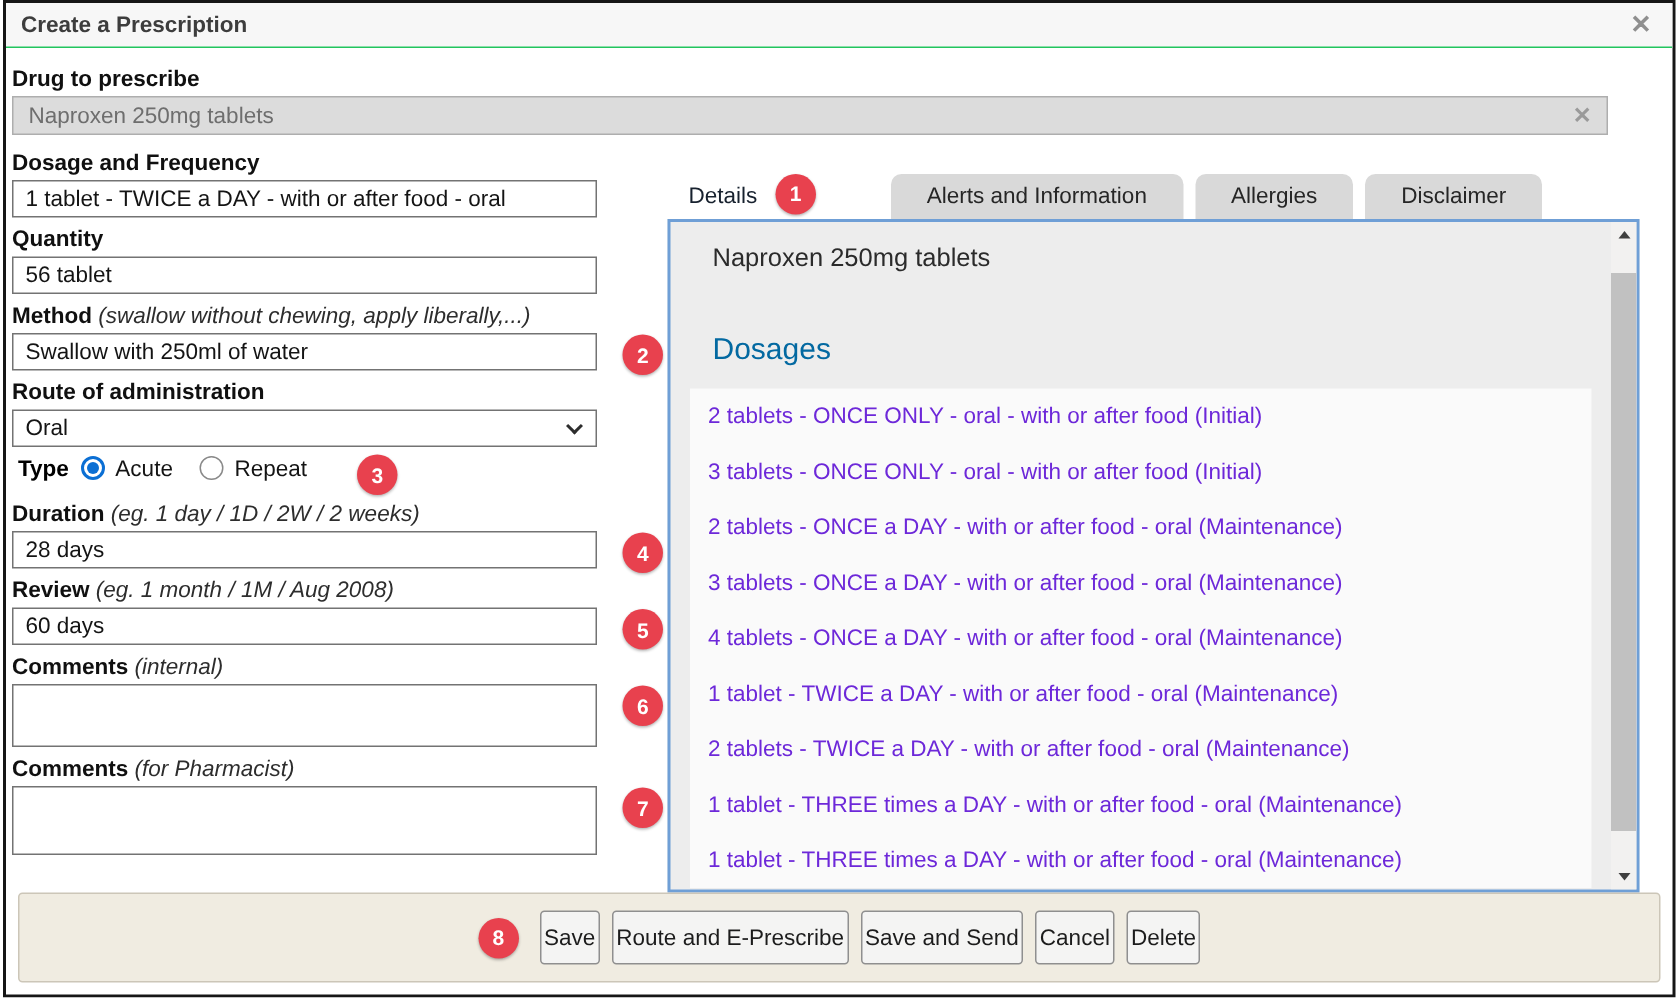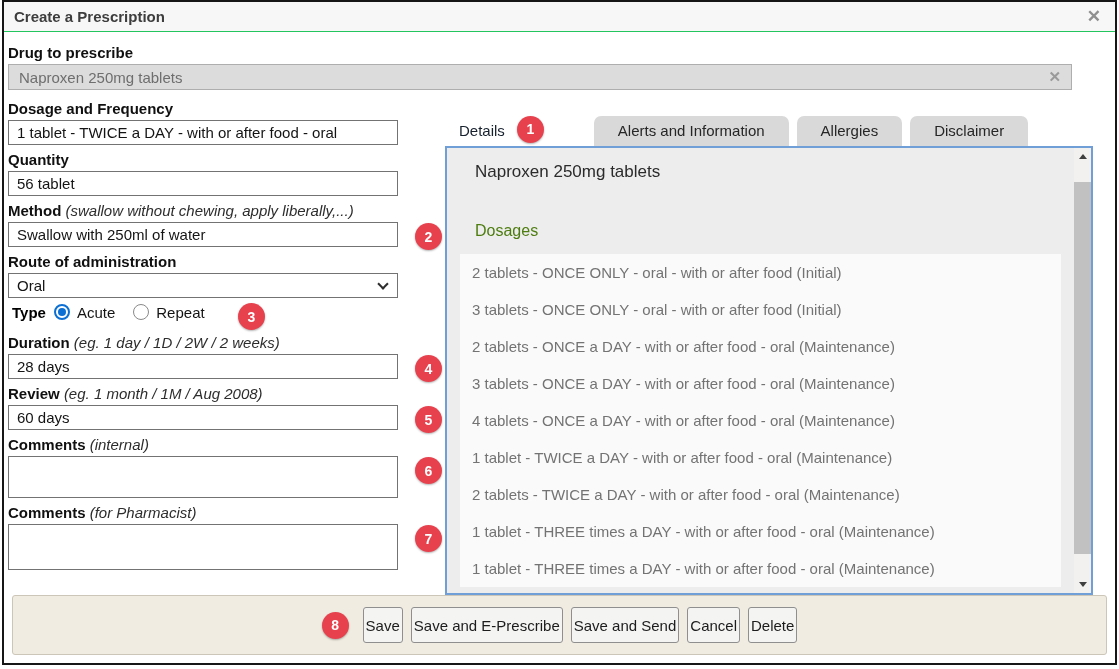--- a/index.html
+++ b/index.html
@@ -97,24 +97,24 @@
   .tab.active .badge { margin-left:12px; margin-top:-4px; }
   .tab.first-gray { margin-left:50px; }
 
   .panel {
     width:648px; height:449px;
     border:2px solid #6f9fd6; background:#ededed;
     position:relative; overflow:hidden;
   }
   .panel-inner { padding:12px 0 0 0; }
   .panel-drugname { font-size:17px; color:#2b2b2b; padding:2px 0 0 28px; }
-  .panel-section { font-size:16px; color:#4d7c0f; padding:40px 0 0 28px; }
+  .panel-section { font-size:20px; color:#0369a1; padding:40px 0 0 28px; }
   .dosage-list { margin:14px 30px 0 13px; background:#fafafa; }
   .dosage-row {
-    height:37px; line-height:37px; font-size:15px; color:#737373;
+    height:37px; line-height:37px; font-size:15px; color:#6d28d9;
     padding-left:12px; white-space:nowrap; overflow:hidden; cursor:pointer;
   }
 
   .scrollbar {
     position:absolute; top:0; right:0; bottom:0; width:17px; background:#f2f1f0;
   }
   .scroll-arrow { position:absolute; left:0; width:17px; height:17px; display:flex; align-items:center; justify-content:center; cursor:pointer; }
   .scroll-arrow.up { top:0; }
   .scroll-arrow.down { bottom:0; }
   .tri-up { width:0; height:0; border-left:4px solid transparent; border-right:4px solid transparent; border-bottom:5px solid #3f3f3f; }
@@ -274,19 +274,19 @@
               </div>
           </div>
         </div>
       </div>
     </div>
   </div>
 
   <div class="footer">
     <span class="badge">8</span>
     <button class="btn">Save</button>
-    <button class="btn">Save and E-Prescribe</button>
+    <button class="btn">Route and E-Prescribe</button>
     <button class="btn">Save and Send</button>
     <button class="btn">Cancel</button>
     <button class="btn">Delete</button>
   </div>
 
 </div>
 
 </body></html>

